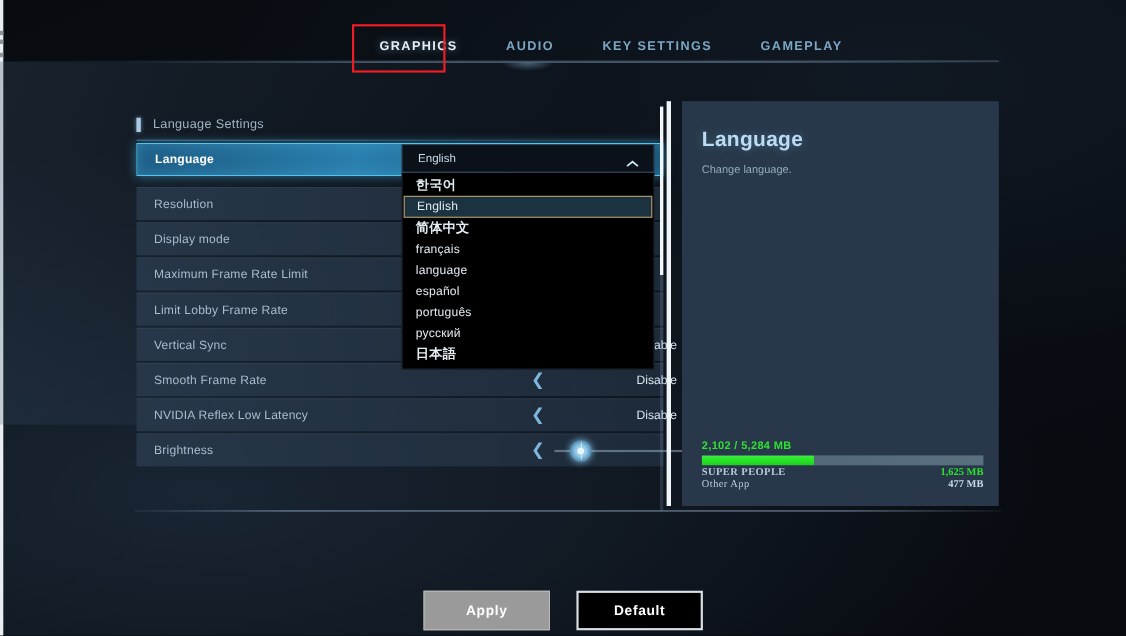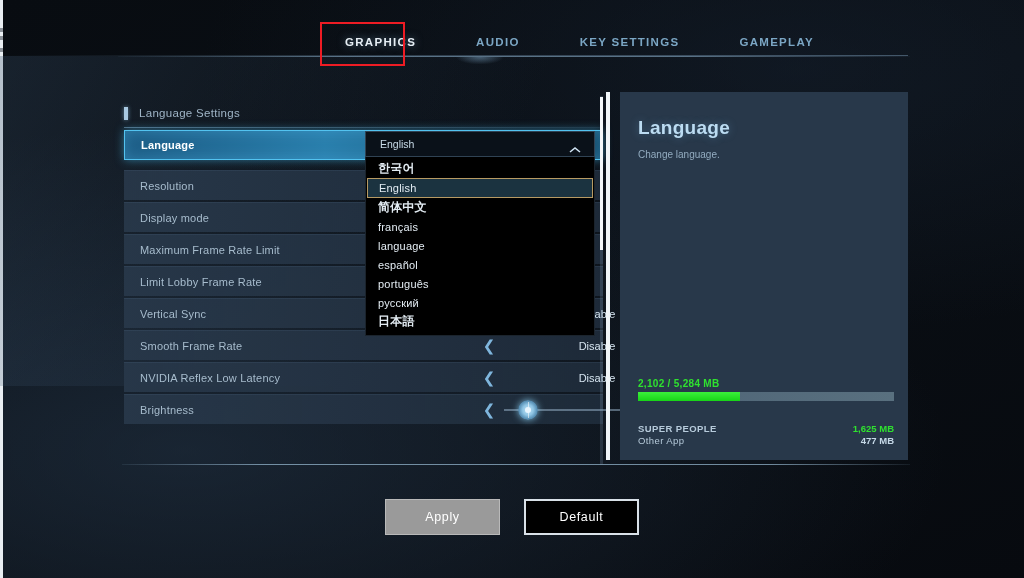--- a/index.html
+++ b/index.html
@@ -25,21 +25,21 @@
   }
   .edge-strip-notch {
     position: absolute; left: 0; width: 3px; background: #8c9299;
   }
 
   
   .tabbar {
     position: absolute; left: 118px; top: 22px; width: 792px; height: 40px;
   }
   .tabs {
-    position: absolute; left: 205px; top: 0; display: flex; gap: 16px;
+    position: absolute; left: 205px; top: 0; display: flex; gap: 0px;
     align-items: center; height: 40px;
   }
   .tab {
     font-size: 11.5px; letter-spacing: 1.3px; font-weight: bold;
     color: #7ba6c4; padding: 0 22px; height: 40px; line-height: 40px;
     cursor: pointer; white-space: nowrap;
   }
   .tab.active { color: #e6eef4; text-shadow: 0 0 8px rgba(150,200,235,0.5); }
   .tabline {
     position: absolute; left: 0; top: 34px; width: 792px; height: 1px;
@@ -201,21 +201,21 @@
   }
   .vram-bar {
     margin-top: 3px; height: 9px; width: 100%;
     background: linear-gradient(to right, #4e6476, #59707f);
     position: relative; overflow: hidden;
   }
   .vram-bar-fill {
     position: absolute; left: 0; top: 0; height: 100%; width: 39.8%;
     background: linear-gradient(to bottom, #3bf03b, #17d417);
   }
-  .vram-rows { margin-top: 22px; }
+  .vram-rows { margin-top: 2px; font-family: Liberation Serif, serif; }
   .vram-row {
     display: flex; justify-content: space-between; align-items: baseline;
     margin-top: 1px;
   }
   .vram-k { font-size: 9.5px; color: #b7cbdb; letter-spacing: 0.4px; }
   .vram-v { font-size: 9.5px; font-weight: bold; }
   .vram-row.app .vram-k { font-weight: bold; }
   .vram-row.app .vram-v { color: #2fe22f; }
   .vram-row.other .vram-v { color: #c6d9e8; }
   .info-left-rail {
@@ -228,22 +228,22 @@
     position: absolute; left: 122px; top: 464px; width: 788px; height: 1px;
     background: linear-gradient(to right, rgba(140,175,205,0.10), rgba(155,190,215,0.70) 18%, rgba(155,190,215,0.70) 82%, rgba(140,175,205,0.10));
   }
   .footer {
     position: absolute; left: 0; top: 499px; width: 1024px; height: 38px;
     display: flex; justify-content: center; gap: 24px;
   }
   .btn {
     width: 115px; height: 36px;
     display: flex; align-items: center; justify-content: center;
-    font-size: 12.5px; font-weight: normal; letter-spacing: 0.6px;
-    cursor: pointer; color: #ffffff;
+    font-size: 12.5px; font-weight: bold; letter-spacing: 0.6px;
+    cursor: pointer; color: #ffffff; margin-top: 38px;
   }
   .btn-apply {
     background: #9a9a9a; color: #ffffff;
     border: 1px solid #b9b9b9;
   }
   .btn-dark {
     background: #000000; border: 2px solid #d9e1e8;
   }
   
   .bg-line-top {

